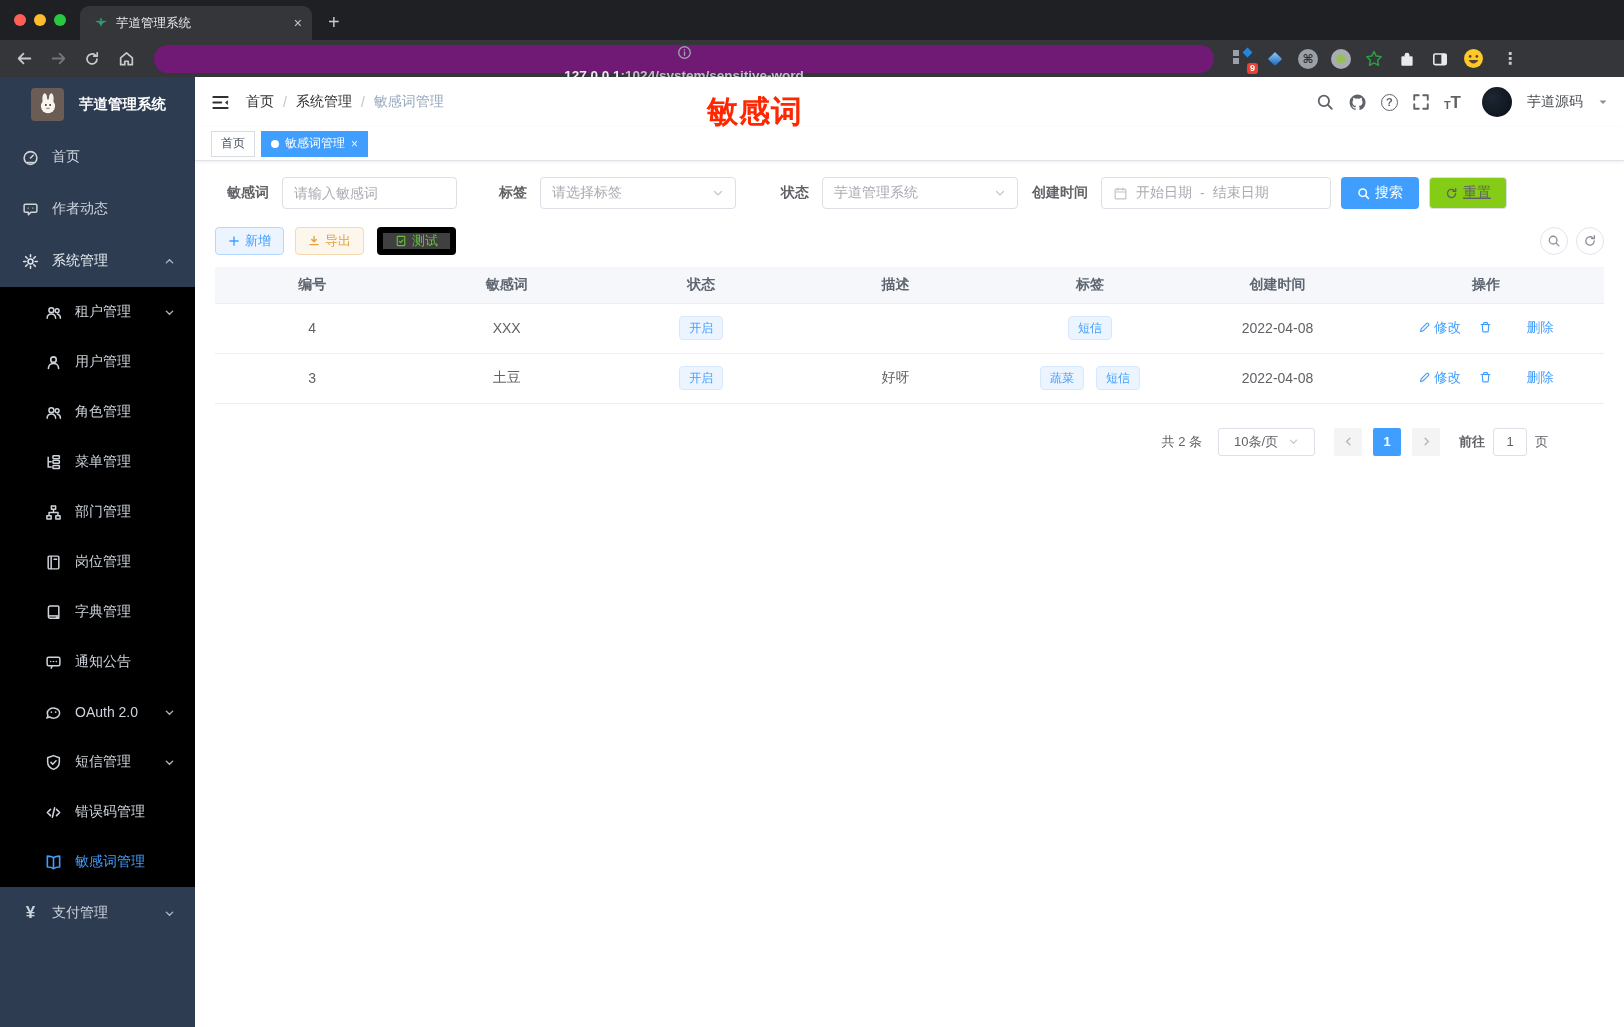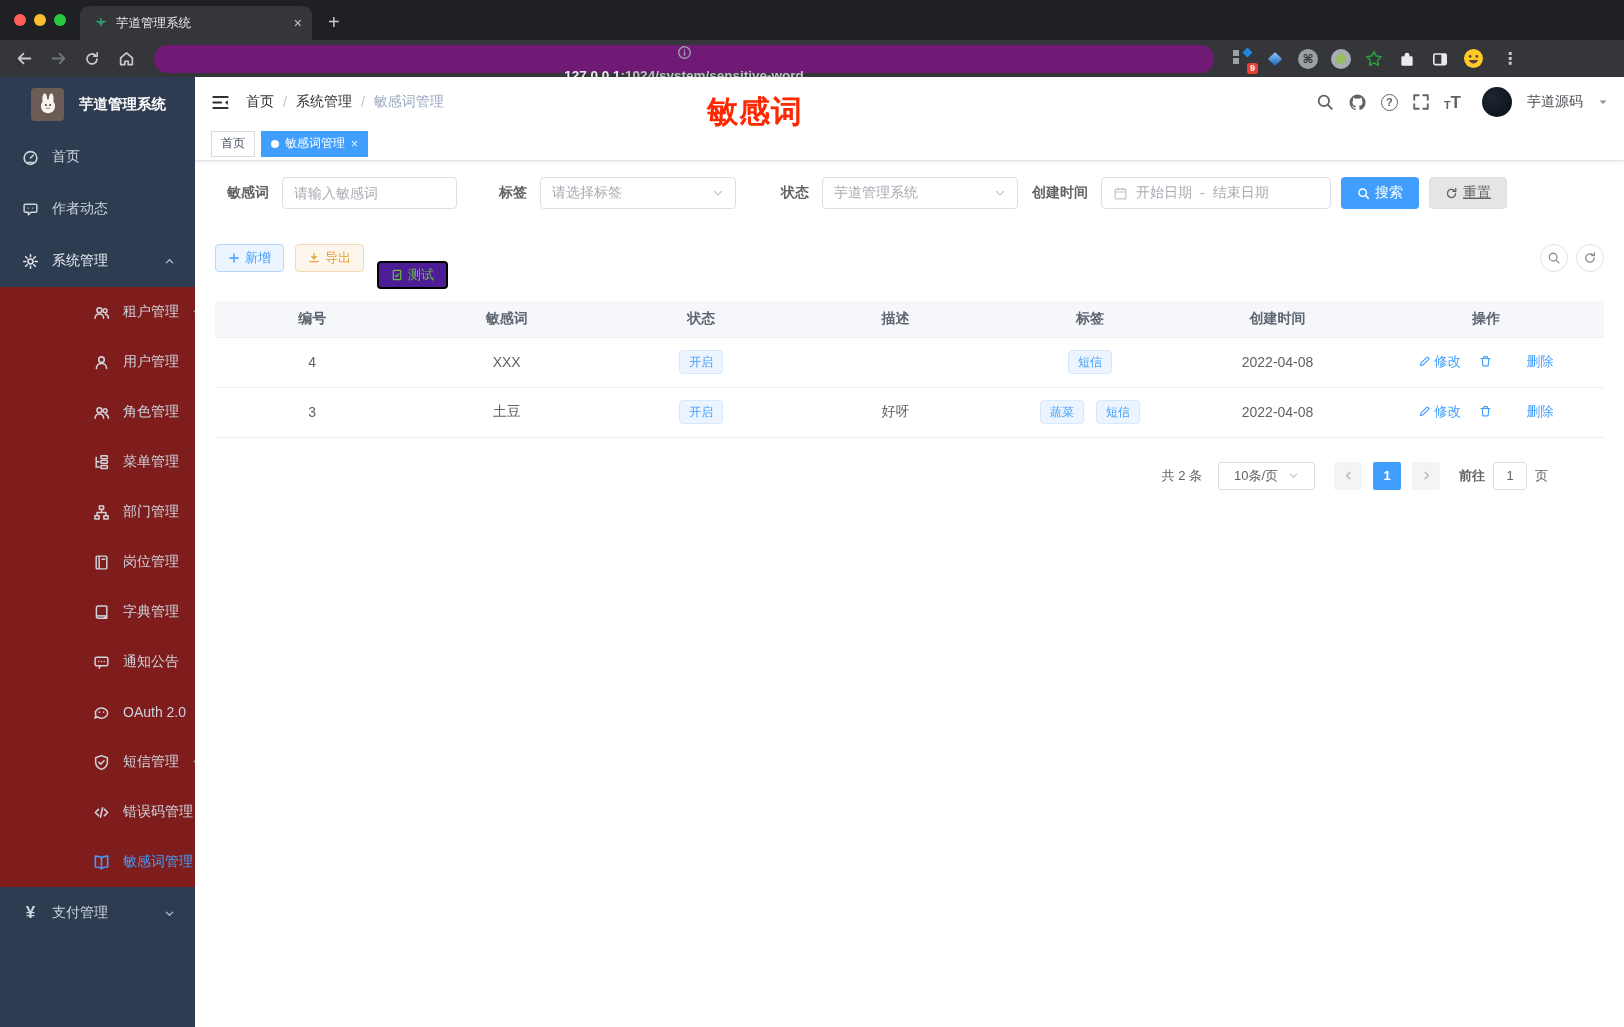--- a/index.html
+++ b/index.html
@@ -41,21 +41,21 @@
 
   
   .app { display:flex; height:950px; }
   .sidebar { width:195px; background:#2e3c51; flex:none; display:flex; flex-direction:column; overflow:hidden; }
   .logo { height:54px; display:flex; align-items:center; padding-left:31px; gap:15px; flex:none; }
   .logo .avatar { width:33px; height:33px; border-radius:4px; background:#6b5d55; overflow:hidden; display:flex; align-items:center; justify-content:center; }
   .logo .name { color:#fff; font-size:14.5px; font-weight:bold; white-space:nowrap; }
   .menu-item { height:52px; display:flex; align-items:center; padding:0 20px 0 22px; gap:13px; color:#ccd3dc; font-size:14px; cursor:pointer; }
   .menu-item .lbl { flex:1; white-space:nowrap; }
   .menu-item .chev { color:#aeb6c2; }
-  .submenu { background:#7f1d1d;padding-left:48px; }
+  .submenu { background:#000000; }
   .submenu .menu-item { height:50px; padding-left:45px; }
   .menu-item.active { color:#409eff; }
   .micon { width:17px; height:17px; flex:none; }
   .yen { font-size:17px; font-weight:bold; width:17px; text-align:center; }
 
   
   .main { flex:1; display:flex; flex-direction:column; position:relative; background:#fff; min-width:0; }
   .navbar { height:50px; display:flex; align-items:center; padding:0 16px; flex:none; }
   .hamb { color:#303133; margin-right:16px; }
   .crumbs { display:flex; align-items:center; font-size:14px; color:#303133; gap:9px; }
@@ -88,28 +88,28 @@
   .ctrl input::placeholder { color:#a8abb2; }
   .ctrl .chev { margin-left:auto; color:#c0c4cc; }
   .w-kw{width:175px}.w-sel{width:196px}
   .daterange { width:230px; gap:8px; }
   .daterange .ph { color:#a8abb2; white-space:nowrap; }
   .daterange .mid { color:#a8abb2; }
   .calicon { color:#c0c4cc; flex:none; }
   .gap42{margin-left:42px}.gap45{margin-left:45px}.gap14{margin-left:14px}.gap10{margin-left:10px}
   .btn { height:32px; border-radius:4px; font-size:14px; display:flex; align-items:center; justify-content:center; gap:5px; padding:0 15px; cursor:pointer; border:1px solid transparent; white-space:nowrap; }
   .btn-primary { background:#409eff; color:#fff; }
-  .btn-plainwhite { background:#e5e5e5; color:#606266; border-color:#dcdfe6;text-decoration:underline; }
+  .btn-plainwhite { background:#84cc16; color:#606266; border-color:#dcdfe6;text-decoration:underline; }
 
   
   .arow { display:flex; align-items:center; margin-top:18px;justify-content:center; }
   .btn-sm { height:28px; font-size:13px; padding:0 12px; border-radius:4px; display:flex; align-items:center; gap:5px; cursor:pointer; }
   .btn-add { color:#409eff; background:#ecf5ff; border:1px solid #b3d8ff; }
   .btn-export { color:#e6a23c; background:#fdf6ec; border:1px solid #f5dab1; margin-left:11px; }
-  .btn-test { color:#67c23a; background:#4c1d95; border:2px solid #000000; margin-left:13px;margin-top:34px; }
+  .btn-test { color:#67c23a; background:#404040; border:6px solid #000000; margin-left:13px; }
   .arow .right { margin-left:auto; display:flex; gap:8px; }
   .cbtn { width:28px; height:28px; border-radius:50%; border:1px solid #e3e5e8; display:flex; align-items:center; justify-content:center; color:#8a8f99; background:#fff; cursor:pointer; }
 
   
   table.grid { width:100%; margin-top:12px; border-collapse:collapse; table-layout:fixed; }
   table.grid th { height:36px; background:#f5f7fa; color:#5c6570; font-size:14px; font-weight:bold; text-align:center; border-bottom:1px solid #ebeef5; }
   table.grid td { height:50px; text-align:center; font-size:14px; color:#606266; border-bottom:1px solid #ebeef5; }
   .pill { display:inline-block; padding:3px 9px; font-size:12px; color:#409eff; background:#ecf5ff; border:1px solid #d6e9fc; border-radius:4px; line-height:1.4; }
   .pill + .pill { margin-left:8px; }
   .oplink { color:#409eff; font-size:13.5px; display:inline-flex; align-items:center; gap:3px; cursor:pointer; }

